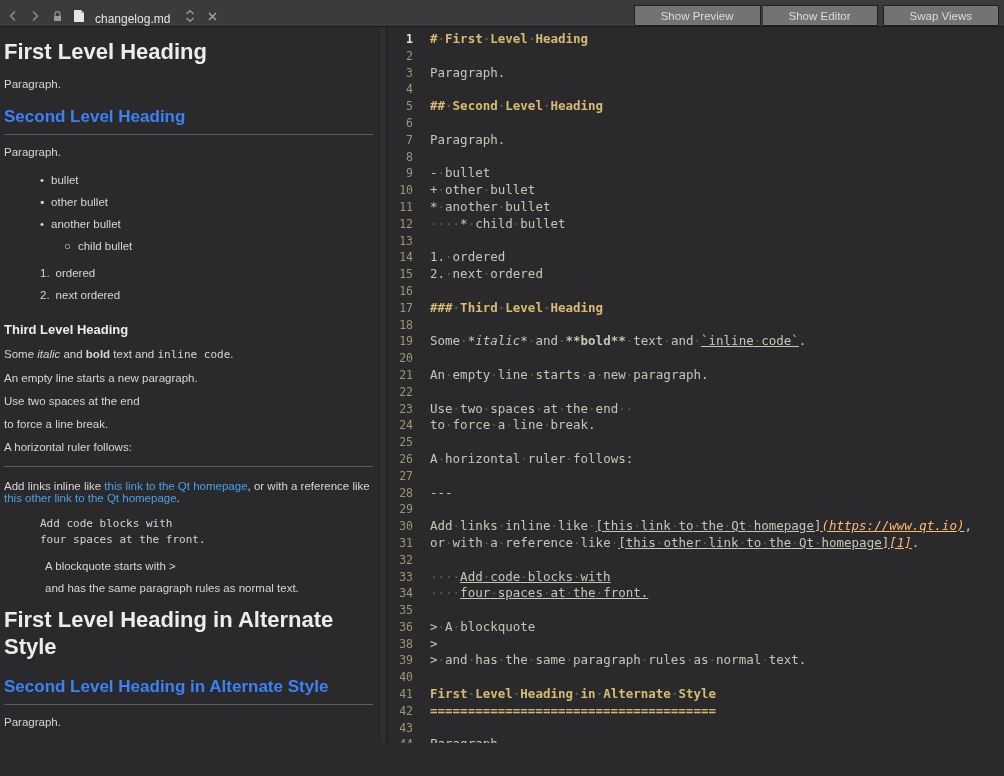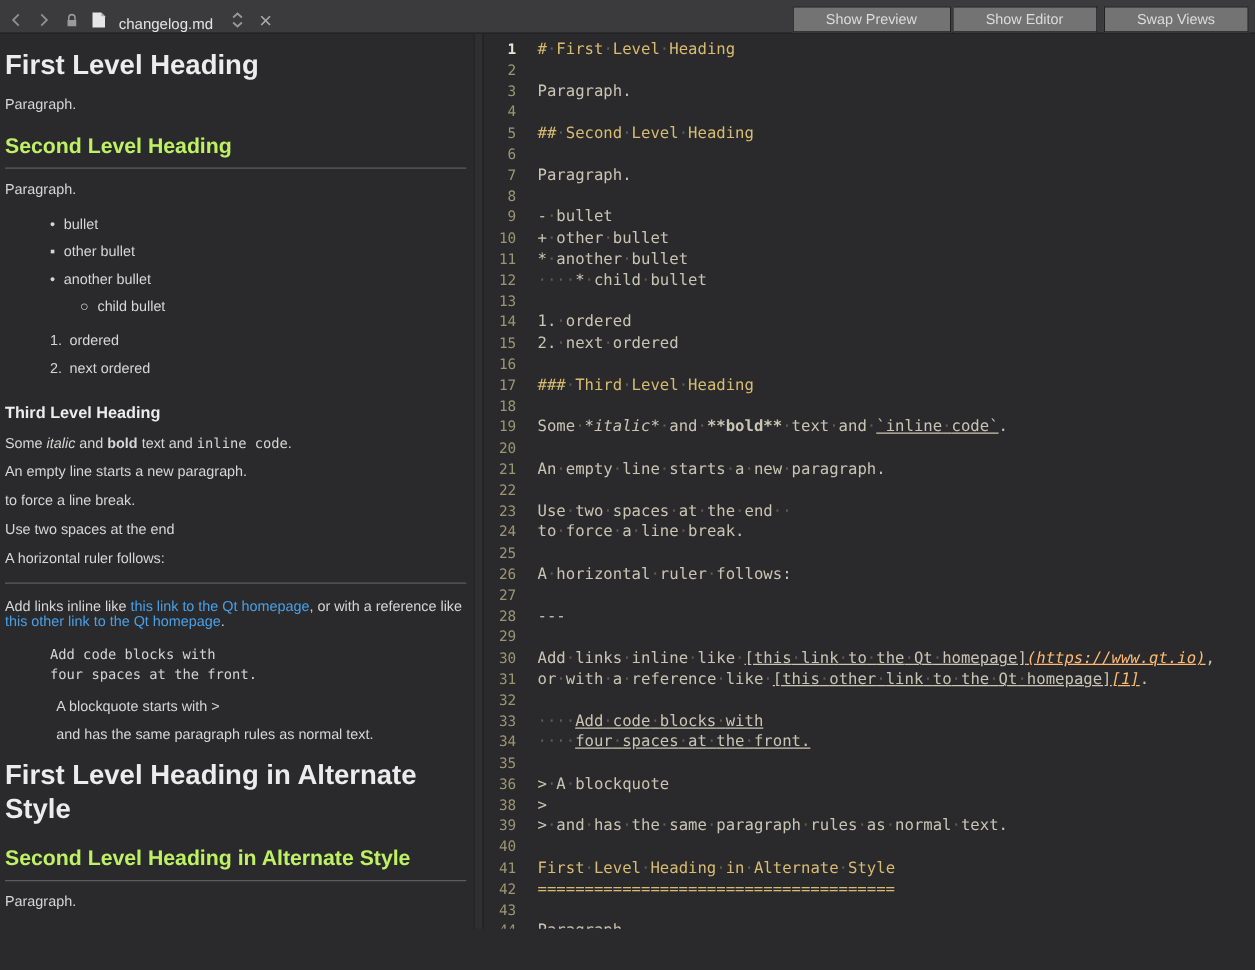--- a/index.html
+++ b/index.html
@@ -30,42 +30,42 @@
     width:379px;background:#2a2a2c;color:#d6d6d6;
     padding:2px 6px 0 4px;overflow:hidden;
   }
   .pv-scrollbar{width:8px;background:#2f2f31;border-left:1px solid #242426;border-right:1px solid #1d1d1f}
   .editor-pane{
     flex:1;background:#2a2a2c;padding-top:4px;overflow:hidden;
     font-family:"DejaVu Sans Mono",monospace;font-size:12.5px;line-height:16.8px;
   }
   
   .pv-h1{font-size:22px;line-height:27px;font-weight:bold;color:#ececec;margin:9px 0 13px}
-  .pv-h2{font-size:17px;font-weight:bold;color:#bef264;margin:17px 0 9px;padding-bottom:7px;border-bottom:1px solid #5c5c5c}
+  .pv-h2{font-size:17px;font-weight:bold;color:#3b82f6;margin:17px 0 9px;padding-bottom:7px;border-bottom:1px solid #5c5c5c}
   .pv-h3{font-size:13px;font-weight:bold;color:#ececec;margin:16px 0 10px}
   .pv-p{font-size:11.5px;margin:11px 0;color:#d6d6d6}
   .pv-list{margin:5px 0}
   .pv-li{font-size:11.5px;line-height:22px;padding-left:36px}
   .pv-li.ind1{padding-left:60px}
   .pv-marker{margin-right:7px}
   .pv-omarker{margin-right:6px}
   .pv-hr{border-top:1px solid #5c5c5c;margin:13px 0}
   .pv-em{font-style:italic}
   .pv-strong{font-weight:bold}
   .pv-code{font-family:"DejaVu Sans Mono",monospace;font-size:11px}
   .pv-link{color:var(--link,#4aa0e8)}
   .pv-codeblock{font-family:"DejaVu Sans Mono",monospace;font-size:11px;line-height:16px;margin:12px 0 12px 36px;color:#d4d4d4}
   .pv-quote{margin:12px 0 12px 41px}
   .pv-quote .pv-p{margin:10px 0}
   
   .ed-line{display:flex;height:16.8px;white-space:pre}
   .ed-num{width:26px;flex:0 0 auto;text-align:right;font-size:11.5px;color:var(--line-number,#9d9673)}
   .ed-num.cur{color:#eae4d0;font-weight:bold}
   .ed-text{padding-left:17px;color:var(--editor-text,#c9c5b4)}
-  .seg-h{color:var(--editor-heading,#d8bc72);font-weight:normal}
+  .seg-h{color:var(--editor-heading,#d8bc72);font-weight:bold}
   .seg-em{font-style:italic}
   .seg-strong{font-weight:bold}
   .seg-code,.seg-cb,.seg-link{text-decoration:underline}
   .seg-url{font-style:italic;text-decoration:underline;color:#fdba74}
   .ws{color:var(--whitespace-dot,#5d5d55);text-decoration:none}
 </style>
 </head>
 <body>
 
 <div class="topbar">
@@ -122,22 +122,22 @@
           <div class="pv-li"><span class="pv-marker">•</span><span>another bullet</span></div>
           <div class="pv-li ind1"><span class="pv-marker">○</span><span>child bullet</span></div>
         </div>
         <div class="pv-list">
           <div class="pv-li"><span class="pv-omarker">1.</span><span>ordered</span></div>
           <div class="pv-li"><span class="pv-omarker">2.</span><span>next ordered</span></div>
         </div>
         <div class="pv-h3">Third Level Heading</div>
         <div class="pv-p"><span>Some </span><span class="pv-em">italic</span><span> and </span><span class="pv-strong">bold</span><span> text and </span><span class="pv-code">inline code</span><span>.</span></div>
         <div class="pv-p">An empty line starts a new paragraph.</div>
+        <div class="pv-p">Use two spaces at the end</div>
         <div class="pv-p">to force a line break.</div>
-        <div class="pv-p">Use two spaces at the end</div>
         <div class="pv-p">A horizontal ruler follows:</div>
         <div class="pv-hr"></div>
         <div class="pv-p"><span>Add links inline like </span><span class="pv-link">this link to the Qt homepage</span><span>, or with a reference like </span><span class="pv-link">this other link to the Qt homepage</span><span>.</span></div>
         <div class="pv-codeblock">
           <div>Add code blocks with</div>
           <div>four spaces at the front.</div>
         </div>
         <div class="pv-quote">
           <div class="pv-p">A blockquote starts with &gt;</div>
           <div class="pv-p">and has the same paragraph rules as normal text.</div>

